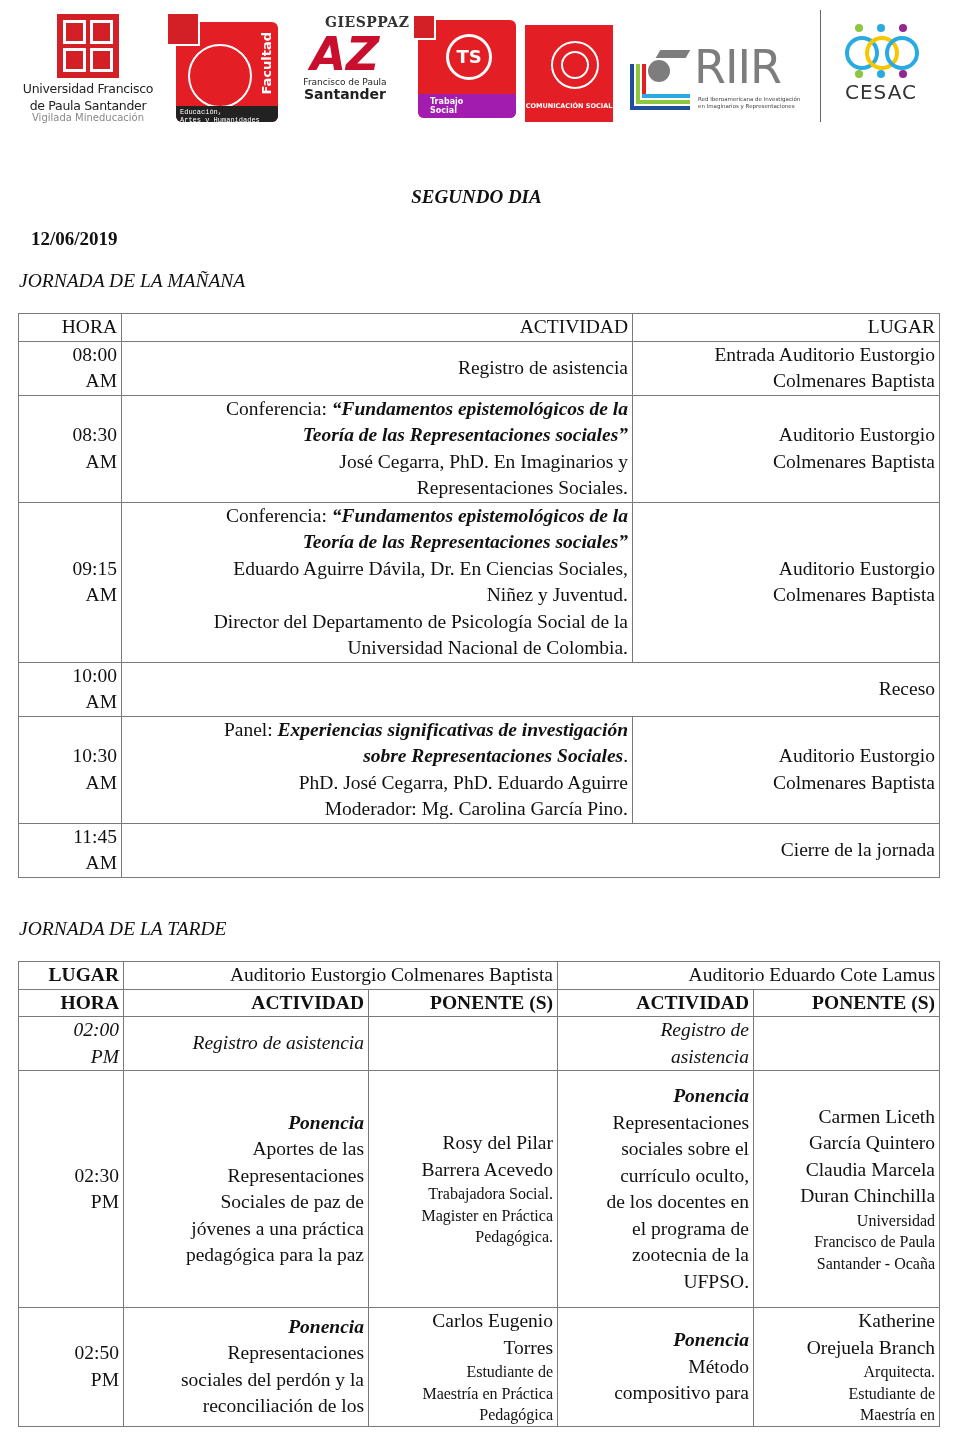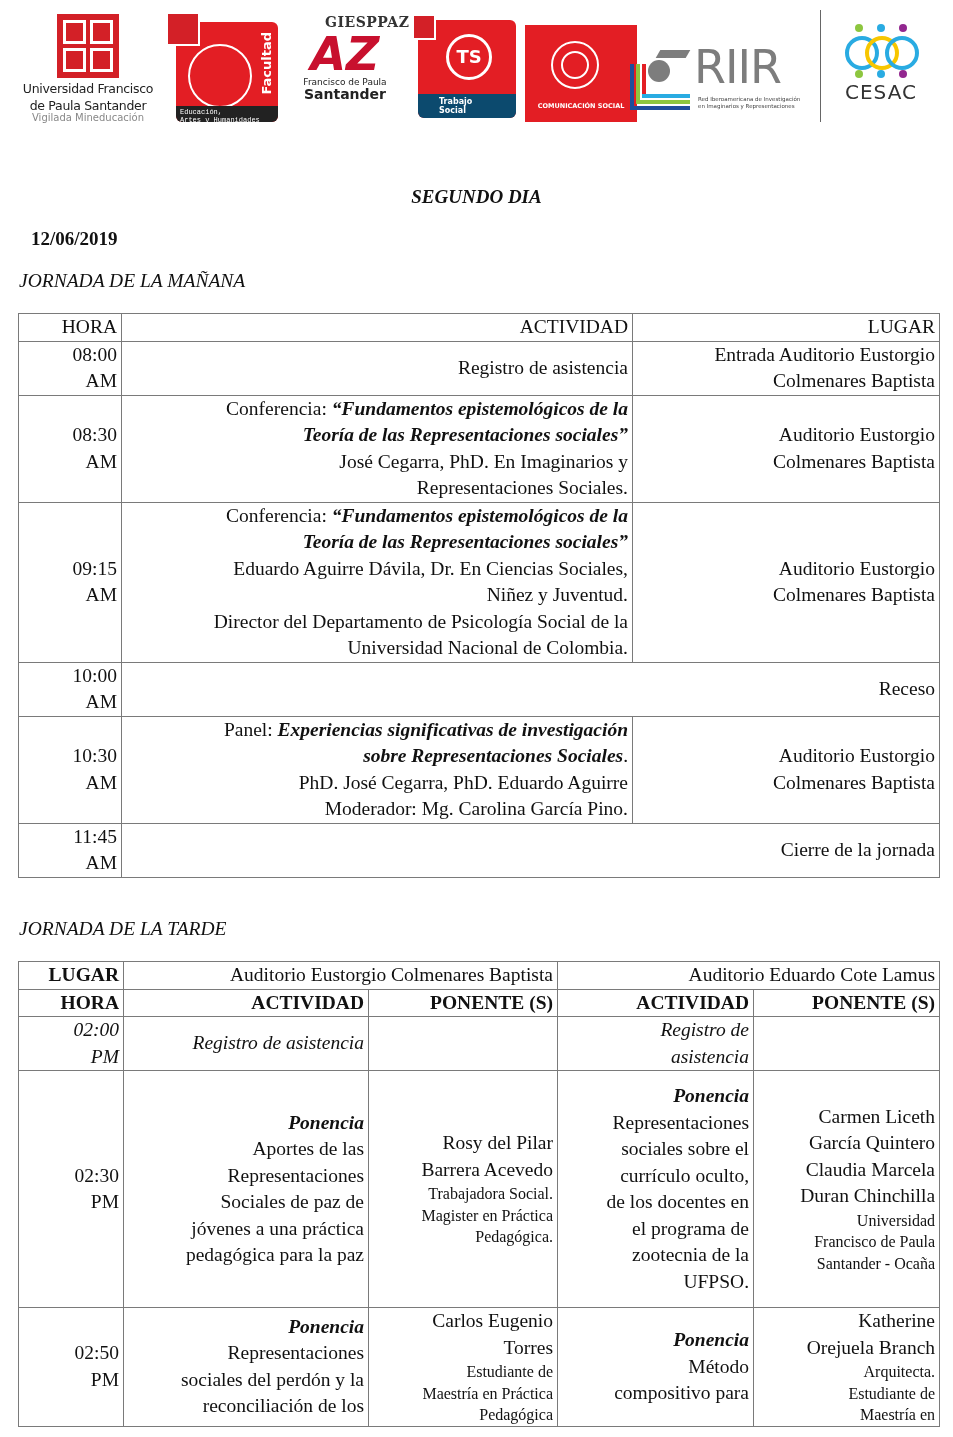--- a/index.html
+++ b/index.html
@@ -24,23 +24,23 @@
 
   .giesppaz { left:300px; top:14px; width:90px; height:110px; text-align:center; font-family:"DejaVu Sans", sans-serif; }
   .gp-title { font-family:"DejaVu Serif", serif; font-weight:bold; font-size:14px; color:#333; letter-spacing:0.5px;margin-left:25px; }
   .gp-az { font-size:46px; font-weight:bold; color:#c8102e; line-height:48px; font-style:italic; }
   .gp-sub { font-size:9px; color:#222; line-height:9px; }
   .gp-sub2 { font-size:14px; font-weight:bold; color:#222; line-height:15px; }
 
   .trabajo { left:412px; top:14px; width:106px; height:106px; }
   .ts-box { position:absolute; left:6px; top:6px; width:98px; height:98px; background:#e31e24; border-radius:6px; overflow:hidden; }
   .ts-globe { position:absolute; left:28px; top:14px; width:40px; height:40px; border:3px solid #fff; border-radius:50%; color:#fff; font-family:"DejaVu Sans", sans-serif; font-weight:bold; font-size:18px; text-align:center; line-height:40px; }
-  .ts-foot { position:absolute; left:0; bottom:0; width:100%; height:24px; background:#0c4a6e; color:#fff; font-family:"DejaVu Sans", sans-serif; font-size:8px; line-height:9px; padding:3px 21px; box-sizing:border-box; font-weight:bold; }
-
-  .comsocial { left:525px; top:25px; width:88px; height:97px; background:#e31e24;padding-left:24px; }
+  .ts-foot { position:absolute; left:0; bottom:0; width:100%; height:24px; background:#a21caf; color:#fff; font-family:"DejaVu Sans", sans-serif; font-size:8px; line-height:9px; padding:3px 12px; box-sizing:border-box; font-weight:bold; }
+
+  .comsocial { left:525px; top:25px; width:88px; height:97px; background:#e31e24; }
   .cs-rings { position:absolute; left:26px; top:16px; width:44px; height:44px; border:2px solid #fff; border-radius:50%; }
   .cs-rings::after { content:""; position:absolute; left:8px; top:8px; width:24px; height:24px; border:2px solid #fff; border-radius:50%; }
   .cs-label { position:absolute; left:0; bottom:12px; width:100%; text-align:center; color:#fff; font-family:"DejaVu Sans", sans-serif; font-size:6.5px; font-weight:bold; }
 
   .riir { left:628px; top:44px; width:190px; height:78px; }
   .riir-mark { position:absolute; left:0; top:6px; width:62px; height:62px; }
   .riir-mark span { position:absolute; display:block; }
   .riir-text { position:absolute; left:66px; top:0; font-family:"DejaVu Sans", sans-serif; font-size:46px; color:#7d7d7d; letter-spacing:-1px; line-height:46px; }
   .riir-sub { position:absolute; left:70px; top:52px; font-family:"DejaVu Sans", sans-serif; font-size:5.5px; color:#444; line-height:7px; width:120px; }
   .riir-sep { position:absolute; left:820px; top:10px; width:1px; height:112px; background:#666; }

